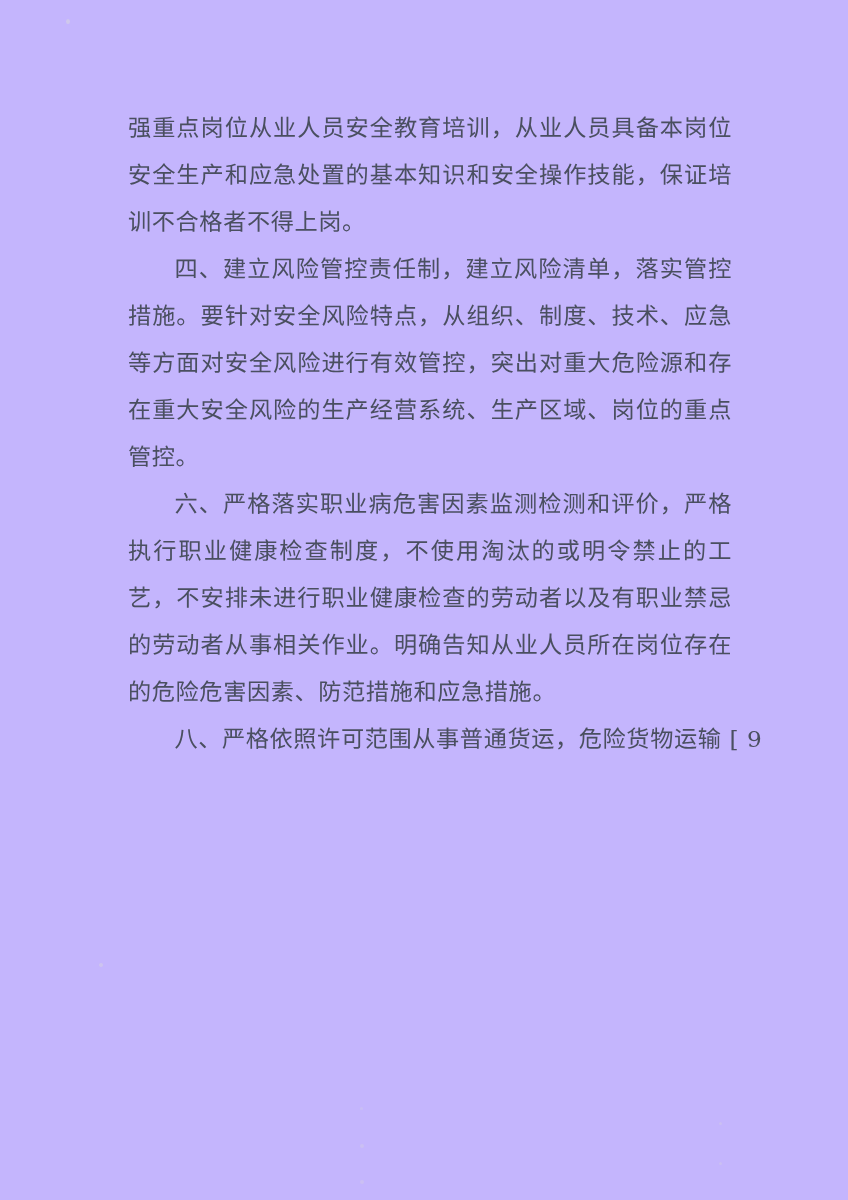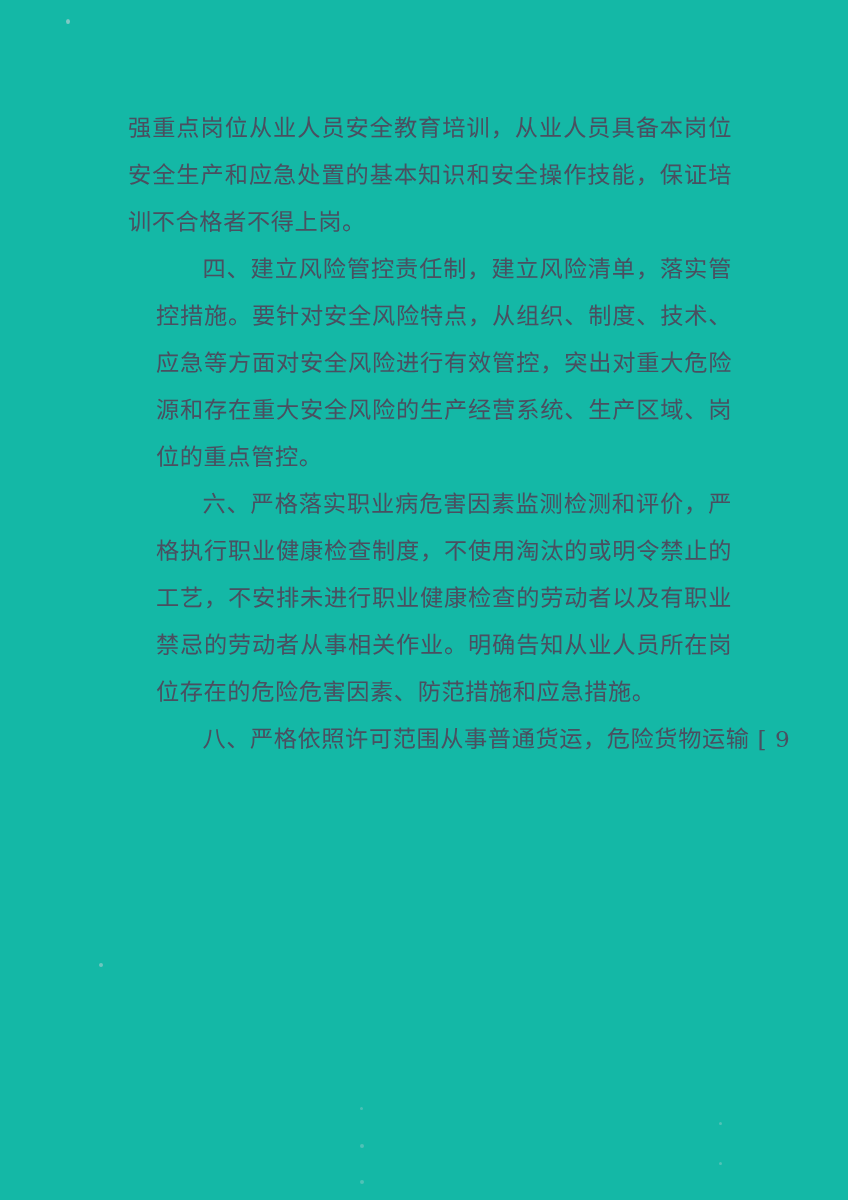--- a/index.html
+++ b/index.html
@@ -7,21 +7,21 @@
     margin: 0;
     padding: 0;
     background: #ffffff;
   }
 
   .page {
     position: relative;
     width: 848px;
     height: 1200px;
     margin: 0 auto;
-    background: #14b8a6;
+    background: #c4b5fd;
     overflow: hidden;
     font-family: "DejaVu Serif", "Liberation Serif", serif;
   }
 
   
   .speck {
     position: absolute;
     border-radius: 50%;
     background: #d9d7de;
     pointer-events: none;
@@ -48,21 +48,20 @@
     letter-spacing: 0.6px;
     color: #4a4f60;
     text-align: justify;
     text-justify: inter-ideograph;
     text-indent: 0;
     font-weight: 400;
   }
 
   .para.indent {
     text-indent: 2em;
-    margin-left: 28px;
   }
 
   .para.last {
     text-align: left;
     white-space: nowrap;
   }
 </style>
 </head>
 <body>
 

